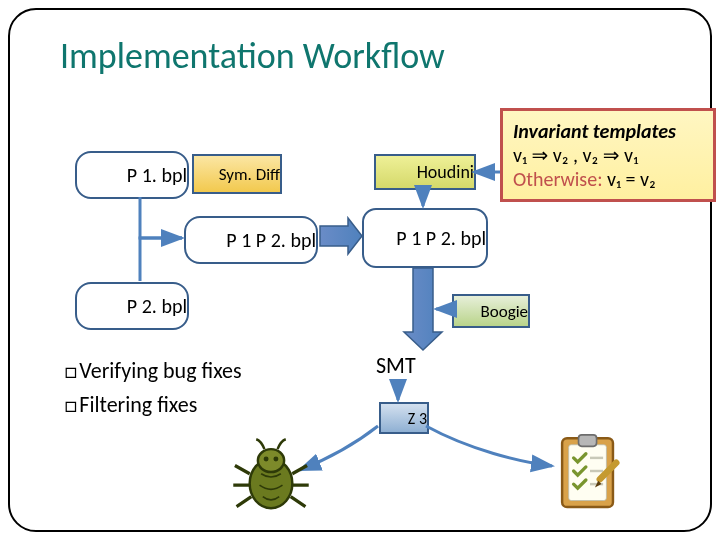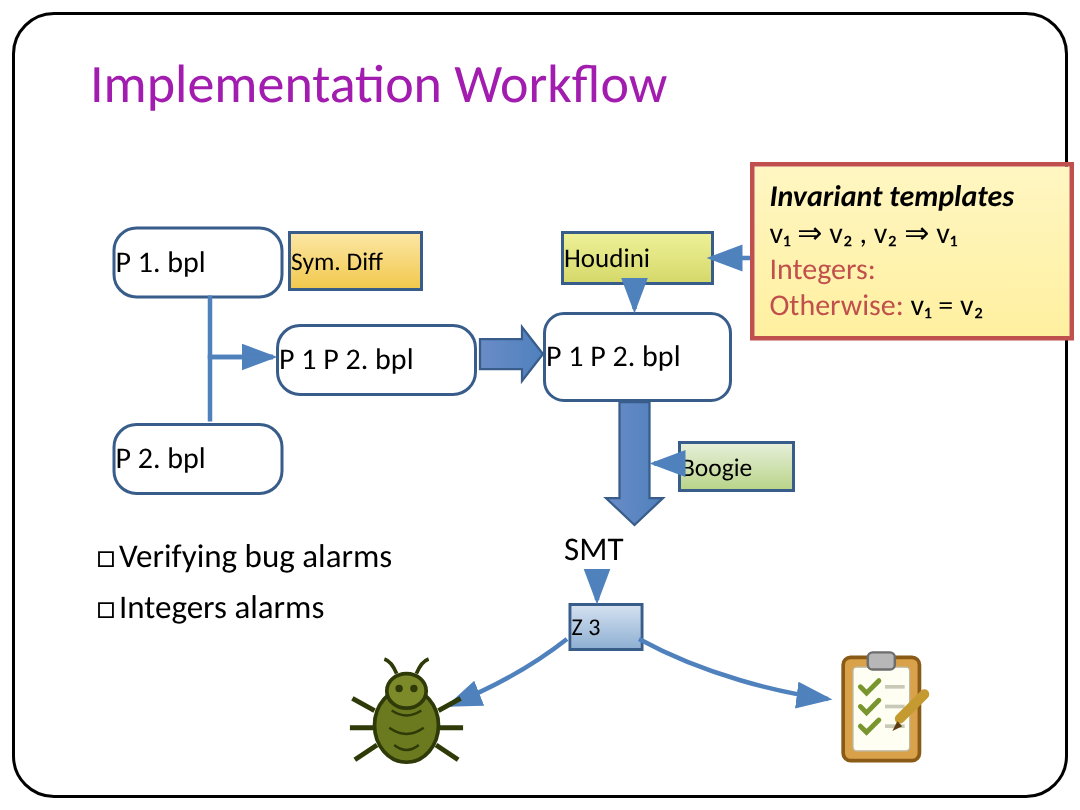--- a/index.html
+++ b/index.html
@@ -1,19 +1,19 @@
 <!DOCTYPE html>
 <html><head>
 <meta charset="utf-8">
 <style>
   html,body{margin:0;padding:0}
   body{width:720px;height:540px;font-family:"Calibri","Segoe UI",sans-serif;background:#fff;position:relative;overflow:hidden}
   .slide-border{position:absolute;left:8px;top:8px;right:8px;bottom:8px;border:2px solid #000;border-radius:28px}
-  .title{position:absolute;left:60px;top:34px;font-size:36px;color:#a21caf}
-  .node{position:absolute;display:flex;align-items:center;justify-content:flex-start;text-align:center;font-size:20px}
+  .title{position:absolute;left:60px;top:34px;font-size:36px;color:#0f766e}
+  .node{position:absolute;display:flex;align-items:center;justify-content:flex-end;text-align:center;font-size:20px}
   .rounded{border:2px solid #385d8a;border-radius:16px;background:#fff}
   .houdini{border:2px solid #385d8a;background:linear-gradient(#eef097,#d5d96a)}
   .symdiff{border:2px solid #385d8a;background:linear-gradient(#fbe6a3,#f2c94e);font-size:17px}
   .boogie{border:2px solid #385d8a;background:linear-gradient(#e6efd9,#b9d48a);font-size:17px}
   .z3{border:2px solid #385d8a;background:linear-gradient(#d3e0ef,#8fb0d3);font-size:16px}
   .annot{border:2px solid #385d8a;border-radius:14px;background:#fff;line-height:1.1}
   .templates{position:absolute;border:3px solid #c0504d;background:linear-gradient(#fff6c2,#fff0a0);padding:8px 10px;font-size:20px}
   .templates .hdr{font-weight:700;font-style:italic}
   .templates .lbl{color:#c0504d}
   .bullets{position:absolute;font-size:22px;line-height:1.55}
@@ -57,27 +57,26 @@
     <span>Boogie</span>
   </div>
 <div class="smt" style="left:376px;top:352px"><span>SMT</span></div>
 <div class="node z3" style="left:379px;top:402px;width:46px;height:28px">
     <span>Z 3</span>
   </div>
 
 <div class="templates" style="left:500px;top:108px;width:190px">
   <div class="hdr">Invariant templates</div>
   <div>v₁ ⇒ v₂ , v₂ ⇒ v₁</div>
-  <div><span class="lbl">Integers:</span></div>
   <div><span class="lbl">Otherwise:</span> <span>v₁ = v₂</span></div>
 </div>
 
 <div class="bullets" style="left:64px;top:354px">
-  <div>Verifying bug alarms</div>
-  <div>Integers alarms</div>
+  <div>Verifying bug fixes</div>
+  <div>Filtering fixes</div>
 </div>
 
 <svg class="arrows">
   <defs>
     <marker id="ah" markerWidth="10" markerHeight="10" refX="7" refY="3" orient="auto">
       <path d="M0,0 L8,3 L0,6 Z" fill="#4f81bd"></path>
     </marker>
     <linearGradient id="ag" x1="0" y1="0" x2="1" y2="0">
       <stop offset="0" stop-color="#6a8cc7"></stop>
         <stop offset="1" stop-color="#4f81bd"></stop>

